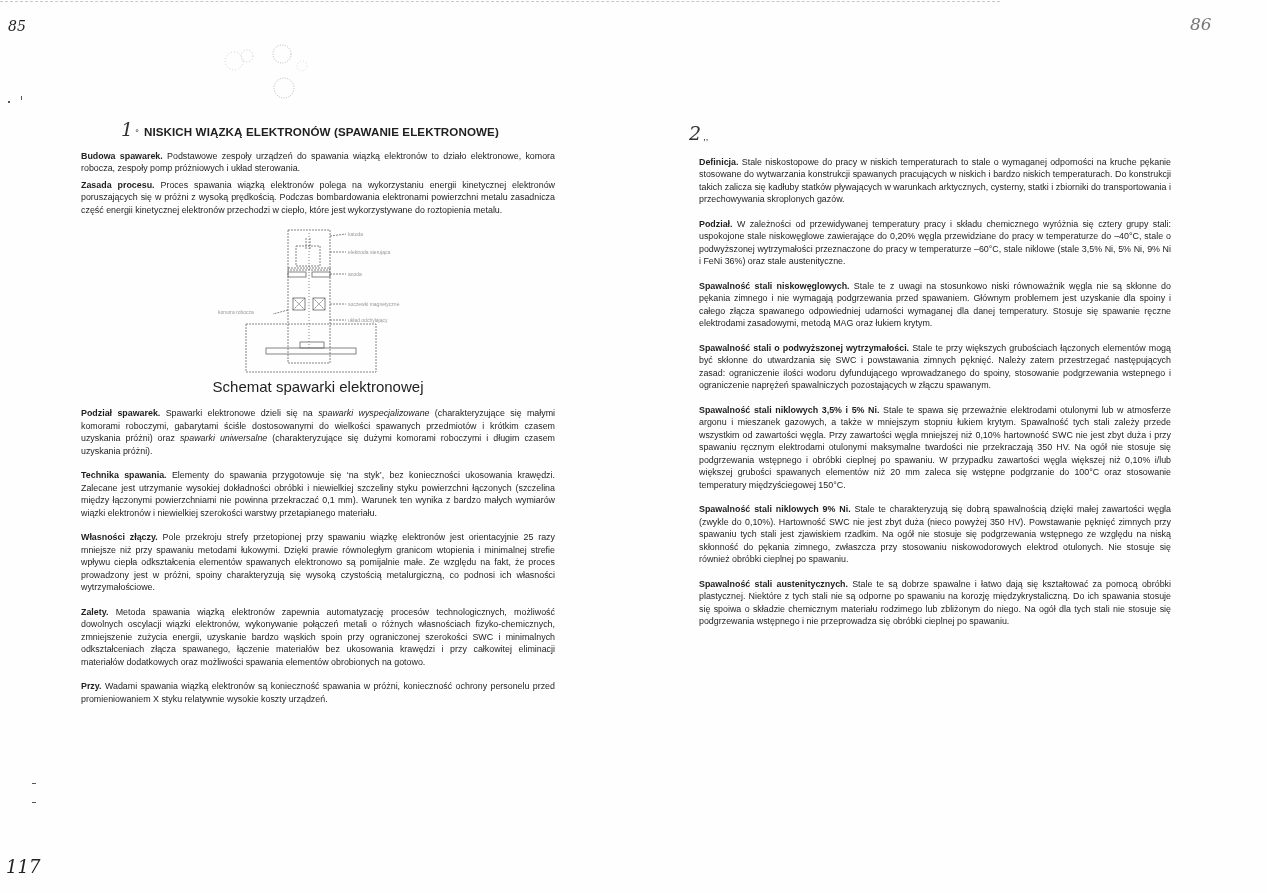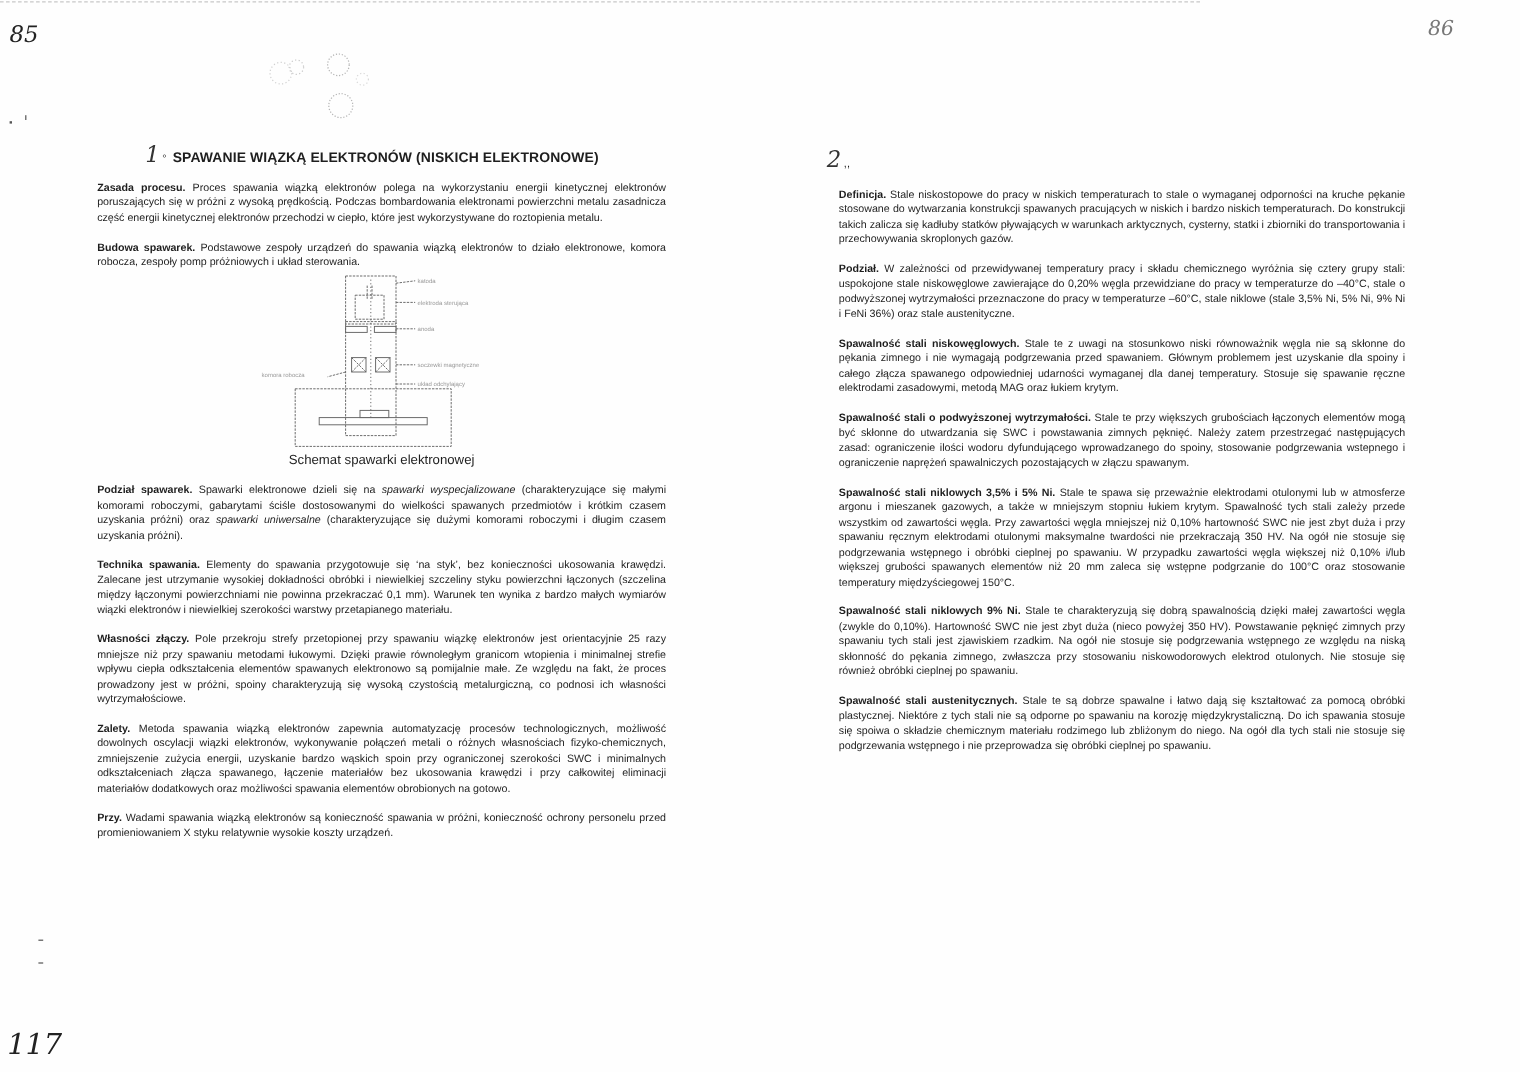--- a/index.html
+++ b/index.html
@@ -12,32 +12,32 @@
   .page-left { position:absolute; left:81px; top:118px; width:474px; }
   .page-right { position:absolute; left:699px; top:122px; width:472px; }
   .heading { display:flex; align-items:baseline; font-weight:bold; font-size:11.6px; letter-spacing:0.1px; white-space:nowrap; }
   .heading .num { font-family:"DejaVu Serif", serif; font-style:italic; font-weight:normal; font-size:19px; color:#333; margin-right:2px; }
   .heading .dot { font-size:9px; font-weight:normal; margin-right:5px; }
   .para { font-size:8.9px; line-height:12.4px; text-align:justify; margin:0 0 12.4px 0; }
   .para b { font-weight:bold; }
   .para i { }
   .figure { margin:0 0 12px 0; display:flex; flex-direction:column; align-items:center; }
   .figure svg { display:block; }
-  .caption { font-size:11px; margin-top:2px; }
+  .caption { font-size:15px; margin-top:2px; }
   .speckle { position:absolute; left:222px; top:36px; width:90px; height:70px; }
   .mark { position:absolute; background:#555; }
 </style>
 </head>
 <body>
 
 <div class="topline"></div>
 
-<div class="hand" style="left:8px;top:18px;font-size:19px;">85</div>
+<div class="hand" style="left:8px;top:18px;font-size:14px;">85</div>
 <div class="hand" style="left:1190px;top:14px;font-size:17px;color:#777;">86</div>
-<div class="hand" style="left:6px;top:856px;font-size:24px;">117</div>
+<div class="hand" style="left:6px;top:856px;font-size:18px;">117</div>
 <div class="hand" style="left:1200px;top:896px;font-size:14px;">118</div>
 
 <svg class="speckle" viewBox="0 0 90 70">
   <g fill="#888" opacity="0.55">
     <circle cx="12" cy="25" r="9" fill="none" stroke="#aaa" stroke-dasharray="1 2"></circle>
     <circle cx="25" cy="20" r="6" fill="none" stroke="#999" stroke-dasharray="1 2"></circle>
     <circle cx="60" cy="18" r="9" fill="none" stroke="#777" stroke-dasharray="1 1.5"></circle>
     <circle cx="62" cy="52" r="10" fill="none" stroke="#777" stroke-dasharray="1 1.5"></circle>
     <circle cx="80" cy="30" r="5" fill="none" stroke="#bbb" stroke-dasharray="1 2"></circle>
   </g>
@@ -45,25 +45,25 @@
 
 <div class="mark" style="left:8px;top:101px;width:2px;height:2px;"></div>
 <div class="mark" style="left:21px;top:96px;width:1px;height:4px;"></div>
 <div class="mark" style="left:32px;top:783px;width:4px;height:1px;"></div>
 <div class="mark" style="left:32px;top:802px;width:4px;height:1px;"></div>
 
 <div class="page-left">
   <div class="heading" style="margin-left:40px;margin-bottom:10px;">
     <span class="num">1</span>
     <span class="dot">°</span>
-    <span>SPAWANIE WIĄZKĄ ELEKTRONÓW (NISKICH ELEKTRONOWE)</span>
+    <span>NISKICH WIĄZKĄ ELEKTRONÓW (SPAWANIE ELEKTRONOWE)</span>
   </div>
 
+  <p class="para" style="margin-bottom:4px;"><b>Budowa spawarek.</b><span> Podstawowe zespoły urządzeń do spawania wiązką elektronów to działo elektronowe, komora robocza, zespoły pomp próżniowych i układ sterowania.</span></p>
   <p class="para"><b>Zasada procesu.</b><span> Proces spawania wiązką elektronów polega na wykorzystaniu energii kinetycznej elektronów poruszających się w próżni z wysoką prędkością. Podczas bombardowania elektronami powierzchni metalu zasadnicza część energii kinetycznej elektronów przechodzi w ciepło, które jest wykorzystywane do roztopienia metalu.</span></p>
-  <p class="para" style="margin-bottom:4px;"><b>Budowa spawarek.</b><span> Podstawowe zespoły urządzeń do spawania wiązką elektronów to działo elektronowe, komora robocza, zespoły pomp próżniowych i układ sterowania.</span></p>
 
   <div class="figure">
     <svg width="200" height="148" viewBox="0 0 200 148">
       <g fill="none" stroke="#666" stroke-width="0.8" stroke-dasharray="2 1">
         <rect x="70" y="2" width="42" height="40"></rect>
         <rect x="78" y="18" width="24" height="20"></rect>
         <line x1="88" y1="10" x2="88" y2="22"></line>
           <line x1="92" y1="10" x2="92" y2="22"></line>
         <rect x="70" y="40" width="42" height="95"></rect>
         <rect x="70" y="44" width="18" height="5" stroke-dasharray="none"></rect>

